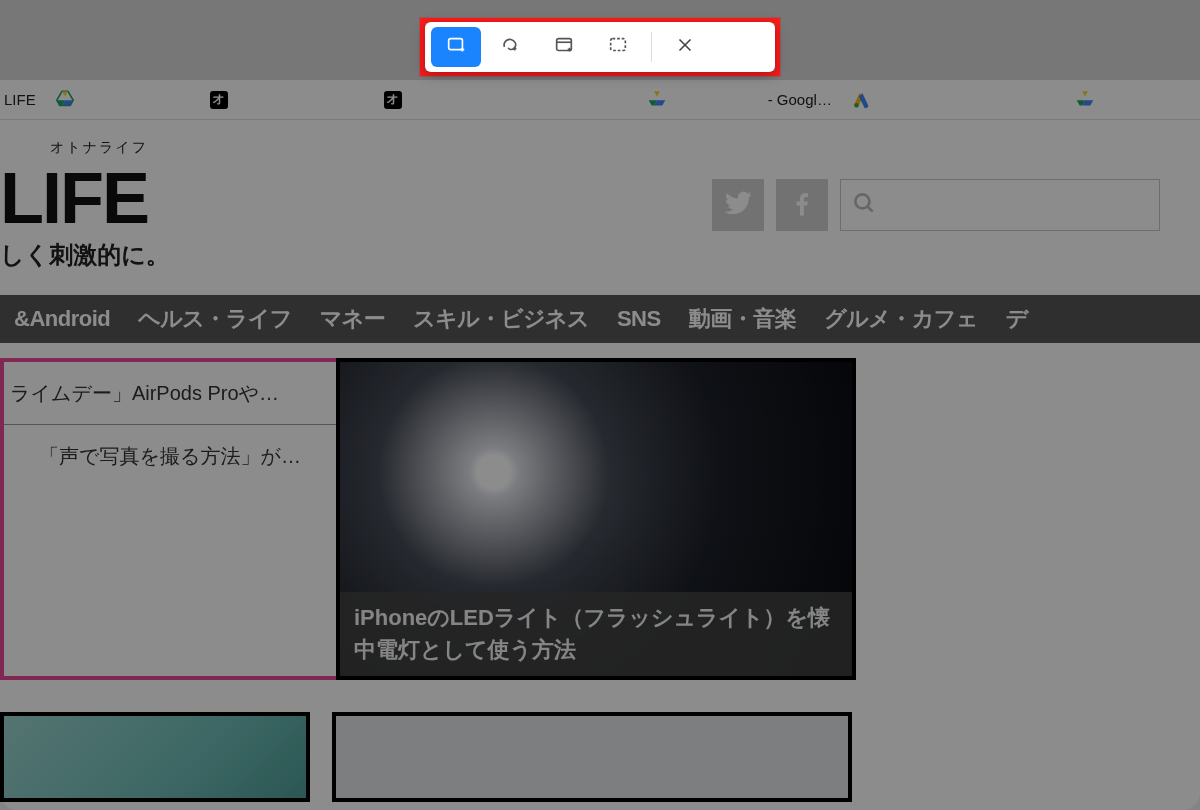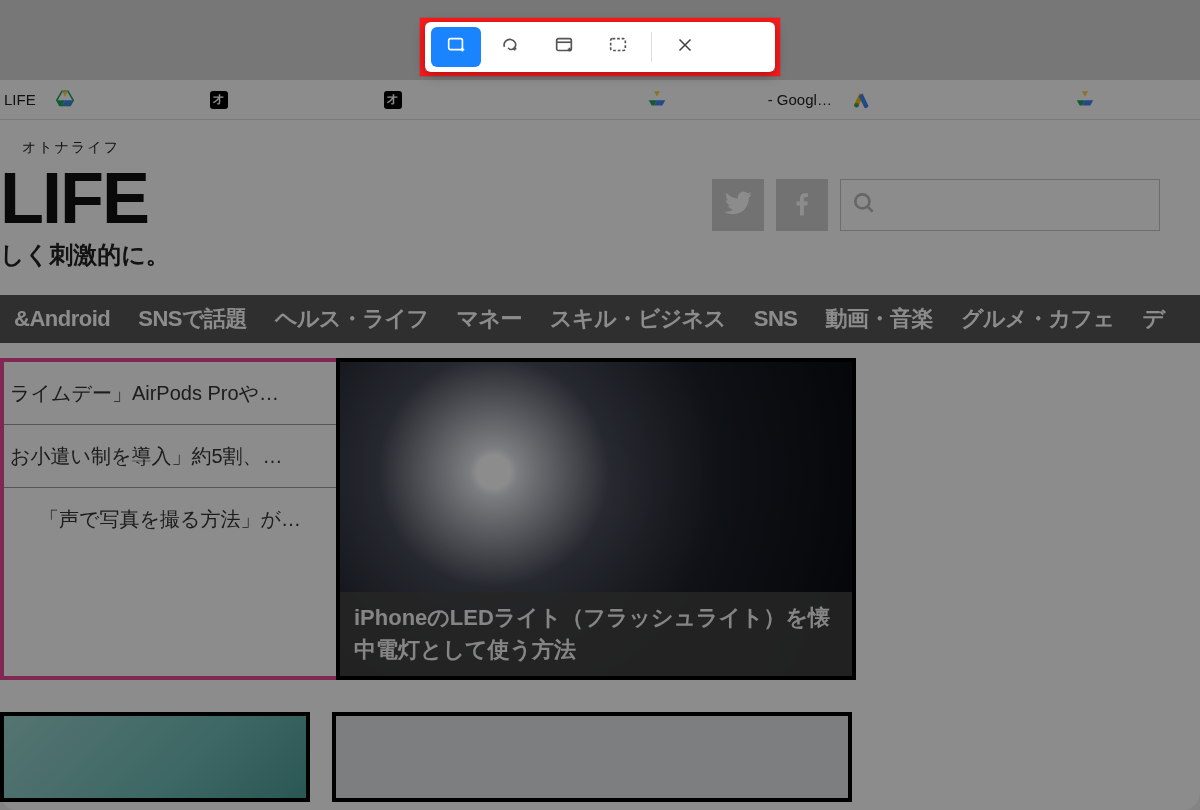--- a/index.html
+++ b/index.html
@@ -51,21 +51,21 @@
   .site-header {
     position: absolute;
     top: 130px; left: 0; right: 0;
     height: 150px;
     display: flex;
     align-items: center;
     justify-content: space-between;
     padding-right: 40px;
   }
   .logo-block { padding-left: 0; }
-  .logo-kana { font-size: 14px; letter-spacing: 2px; margin-left: 22px; color:#222; }
+  .logo-kana { font-size: 14px; letter-spacing: 2px; margin-left: 50px; color:#222; }
   .logo-main {
     font-size: 72px; font-weight: 900; letter-spacing: -2px;
     font-family: "Arial Black", sans-serif;
     color: #111;
   }
   .logo-tagline {
     font-size: 24px; font-weight: 700; color: #222;
   }
   .header-right { display:flex; align-items:center; gap:12px; }
   .social-btn {
@@ -282,40 +282,36 @@
               <circle cx="10.5" cy="10.5" r="6.5"></circle>
               <line x1="20" y1="20" x2="15.2" y2="15.2"></line>
             </svg>
         </span>
       </div>
     </div>
   </div>
 
   <div class="nav">
     <span class="nav-item">&amp;Android</span>
-    <span class="nav-item">SNSで話題</span>
     <span class="nav-item">ヘルス・ライフ</span>
     <span class="nav-item">マネー</span>
     <span class="nav-item">スキル・ビジネス</span>
     <span class="nav-item">SNS</span>
     <span class="nav-item">動画・音楽</span>
     <span class="nav-item">グルメ・カフェ</span>
     <span class="nav-item">デ</span>
   </div>
 
   <div class="articles">
     <div class="article-row">
       <div class="sidebar-list">
         <div class="row">
             <span>ライムデー」AirPods Proや…</span>
           </div>
         <div class="row">
-            <span>お小遣い制を導入」約5割、…</span>
-          </div>
-        <div class="row">
             <span>「声で写真を撮る方法」が…</span>
           </div>
       </div>
       <div class="featured">
         <div class="apple-hint"></div>
         <div class="cap">iPhoneのLEDライト（フラッシュライト）を懐中電灯として使う方法</div>
       </div>
     </div>
     <div class="second-row">
       <div class="thumb"></div>

